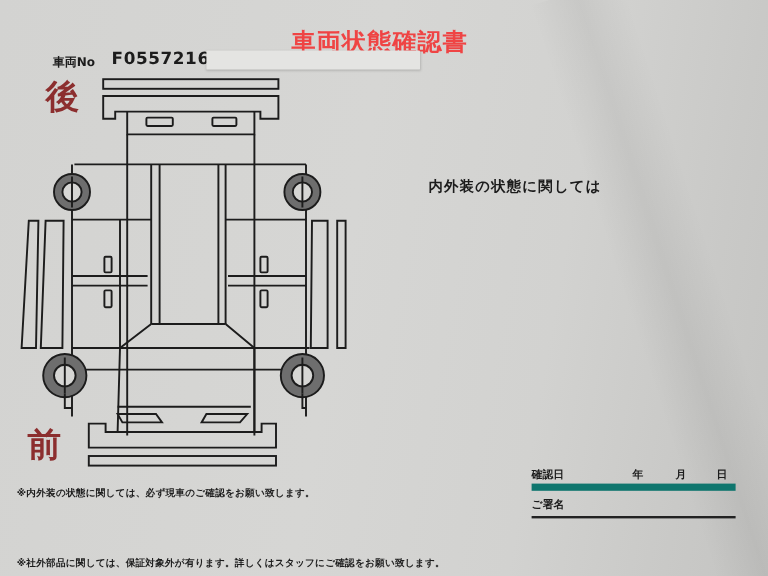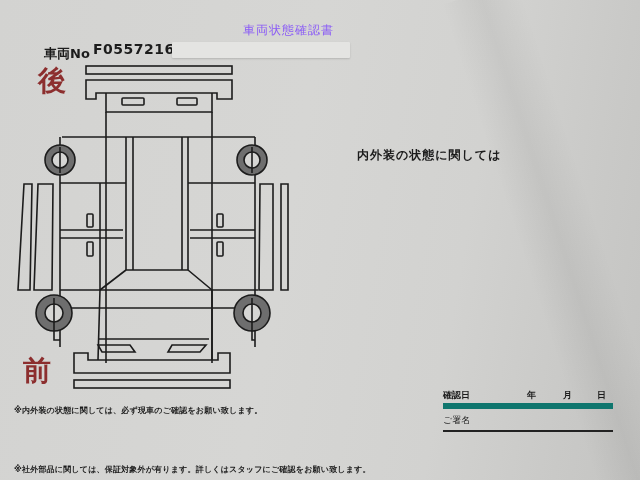--- a/index.html
+++ b/index.html
@@ -9,33 +9,33 @@
       font-family: "DejaVu Sans", sans-serif;
       color: #1c1c1c;
     }
     .shadow-band {
       position: absolute; left: 520px; top: -20px; width: 80px; height: 520px;
       background: linear-gradient(90deg, rgba(0,0,0,0) 0%, rgba(0,0,0,0.05) 50%, rgba(0,0,0,0) 100%);
       transform: rotate(-18deg);
       pointer-events: none;
     }
     .abs { position: absolute; }
-    .title { left: 243px; top: 22px; font-size: 12px; font-weight: normal; letter-spacing: 1px; color: #8b5cf6; }
-    .vehicle-label { left: 44px; top: 45px; font-size: 13px; font-weight: bold; }
+    .title { left: 243px; top: 22px; font-size: 20px; font-weight: bold; letter-spacing: 1px; color: #ef4444; }
+    .vehicle-label { left: 44px; top: 45px; font-size: 10px; font-weight: bold; }
     .vehicle-no { left: 93px; top: 41px; font-size: 14px; font-weight: bold; letter-spacing: 0.5px; }
     .redact { left: 172px; top: 42px; width: 178px; height: 16px; background: #e4e4e2; border-radius: 1px; box-shadow: 0 1px 2px rgba(0,0,0,0.15); }
     .kanji-rear { left: 38px; top: 62px; font-size: 28px; font-weight: bold; color: #8c2e2e; }
     .kanji-front { left: 23px; top: 352px; font-size: 28px; font-weight: bold; color: #8c2e2e; }
     .remark { left: 357px; top: 147px; font-size: 12px; font-weight: bold; letter-spacing: 1px; }
     .note { left: 14px; font-size: 8px; font-weight: bold; letter-spacing: 0.2px; }
     .note1 { top: 405px; }
     .note2 { top: 420px; margin-top: 44px; }
     .confirm-row { left: 443px; top: 389px; width: 170px; height: 14px; border-bottom: 6px solid #0f766e; font-size: 9px; font-weight: bold; }
     .confirm-row span { position: absolute; top: 0; }
-    .sign-row { left: 443px; top: 414px; width: 170px; height: 16px; border-bottom: 2px solid #222; font-size: 9px; font-weight: normal; }
+    .sign-row { left: 443px; top: 414px; width: 170px; height: 16px; border-bottom: 2px solid #222; font-size: 9px; font-weight: bold; }
     svg.diagram { position: absolute; left: 0; top: 0; }
   </style>
 </head>
 <body>
 
 <div class="shadow-band"></div>
 
 <div class="abs title">車両状態確認書</div>
 
 <div class="abs vehicle-label">車両No</div>

